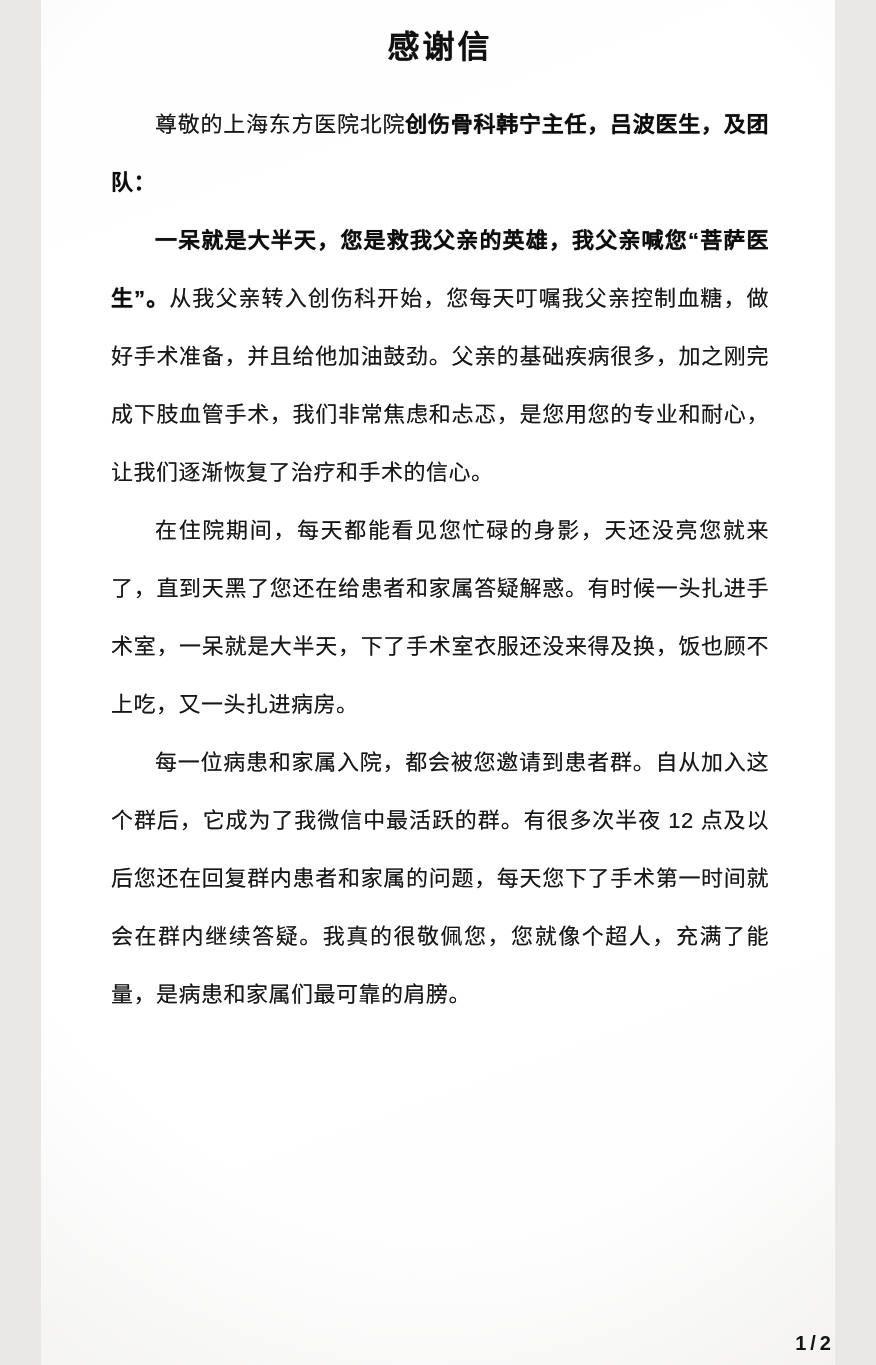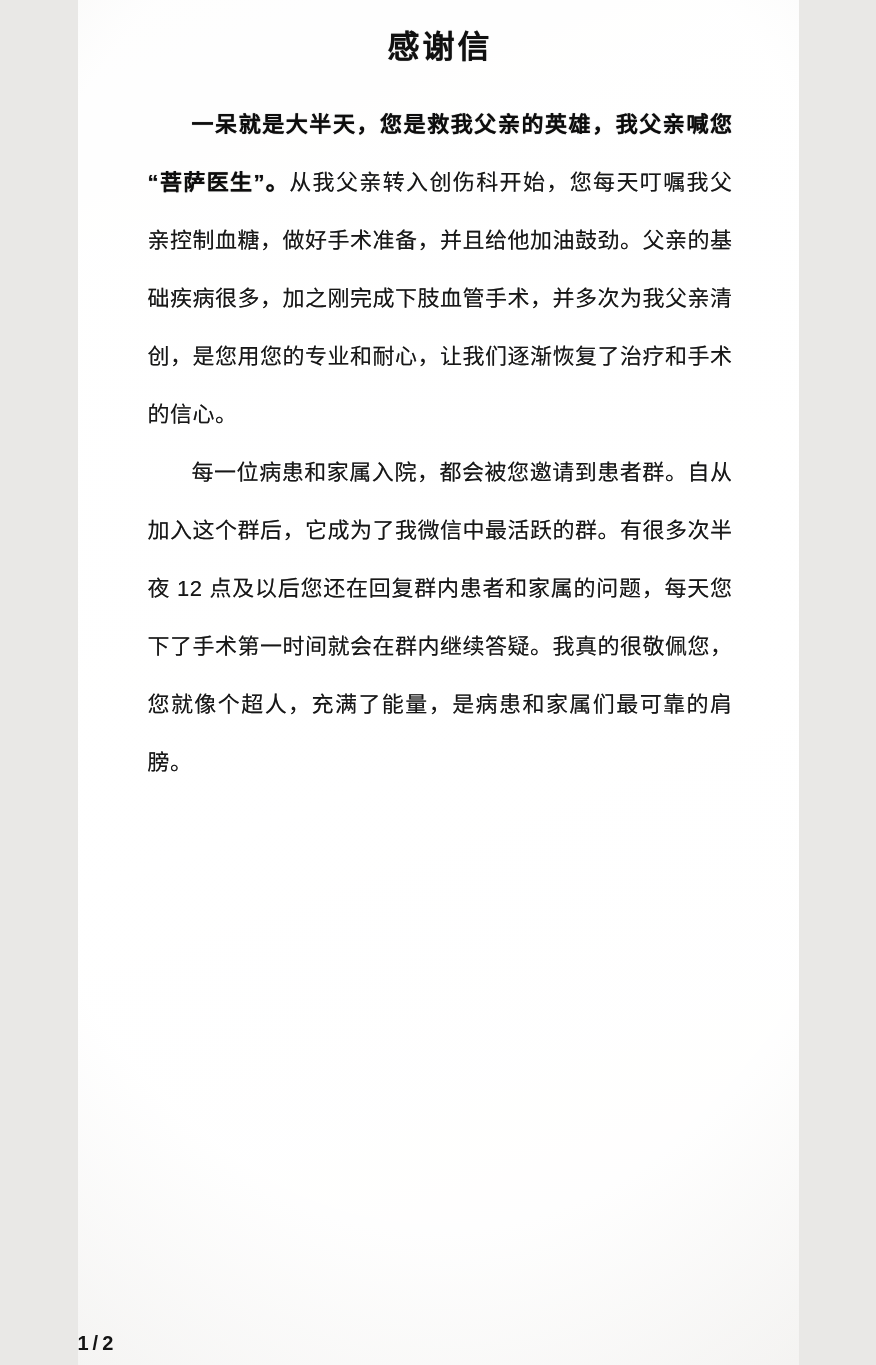--- a/index.html
+++ b/index.html
@@ -2,21 +2,21 @@
 <html lang="zh-CN"><head>
 <meta charset="utf-8">
 <style>
   html, body {
     margin: 0;
     padding: 0;
     background: #e9e8e6;
   }
   .page {
     position: relative;
-    width: 721px;
+    width: 794px;
     height: 1365px;
     margin: 0 auto;
     box-sizing: border-box;
     padding: 24px 66px 0 70px;
     background:
       radial-gradient(120% 90% at 50% 40%, rgba(255,255,255,0.9) 55%, rgba(225,223,220,0.55) 100%),
       linear-gradient(160deg, #f3f2f0 0%, #fcfcfb 18%, #ffffff 55%, #f6f5f3 100%);
     font-family: "Liberation Sans", "DejaVu Sans", sans-serif;
     color: #161616;
     overflow: hidden;
@@ -46,32 +46,34 @@
   .para .seg.bold {
     font-weight: 800;
     color: #0d0d0d;
     text-shadow: 0 0 0.8px rgba(5,5,5,0.7);
   }
   .page-footer {
     position: absolute;
     left: 0;
     right: 0;
     bottom: 10px;
-    text-align: left;
+    text-align: right;
     font-size: 20px;
     font-weight: 700;
     letter-spacing: 4px;
     color: #141414;
   }
 </style>
 </head>
 <body>
 
 <div class="page">
   <h1 class="title">感谢信</h1>
 
   <div class="body-text">
-      <p class="para"><span class="seg bold">一呆就是大半天，您是救我父亲的英雄，我父亲喊您“菩萨医生”。</span><span class="seg">从我父亲转入创伤科开始，您每天叮嘱我父亲控制血糖，做好手术准备，并且给他加油鼓劲。父亲的基础疾病很多，加之刚完成下肢血管手术，并多次为我父亲清创，是您用您的专业和耐心，让我们逐渐恢复了治疗和手术的信心。</span></p>
+      <p class="para"><span class="seg">尊敬的上海东方医院北院</span><span class="seg bold">创伤骨科韩宁主任，吕波医生，及团队：</span></p>
+      <p class="para"><span class="seg bold">一呆就是大半天，您是救我父亲的英雄，我父亲喊您“菩萨医生”。</span><span class="seg">从我父亲转入创伤科开始，您每天叮嘱我父亲控制血糖，做好手术准备，并且给他加油鼓劲。父亲的基础疾病很多，加之刚完成下肢血管手术，我们非常焦虑和忐忑，是您用您的专业和耐心，让我们逐渐恢复了治疗和手术的信心。</span></p>
+      <p class="para"><span class="seg">在住院期间，每天都能看见您忙碌的身影，天还没亮您就来了，直到天黑了您还在给患者和家属答疑解惑。有时候一头扎进手术室，一呆就是大半天，下了手术室衣服还没来得及换，饭也顾不上吃，又一头扎进病房。</span></p>
       <p class="para"><span class="seg">每一位病患和家属入院，都会被您邀请到患者群。自从加入这个群后，它成为了我微信中最活跃的群。有很多次半夜 12 点及以后您还在回复群内患者和家属的问题，每天您下了手术第一时间就会在群内继续答疑。我真的很敬佩您，您就像个超人，充满了能量，是病患和家属们最可靠的肩膀。</span></p>
     </div>
 
   <div class="page-footer">1/2</div>
 </div>
 
 </body></html>

